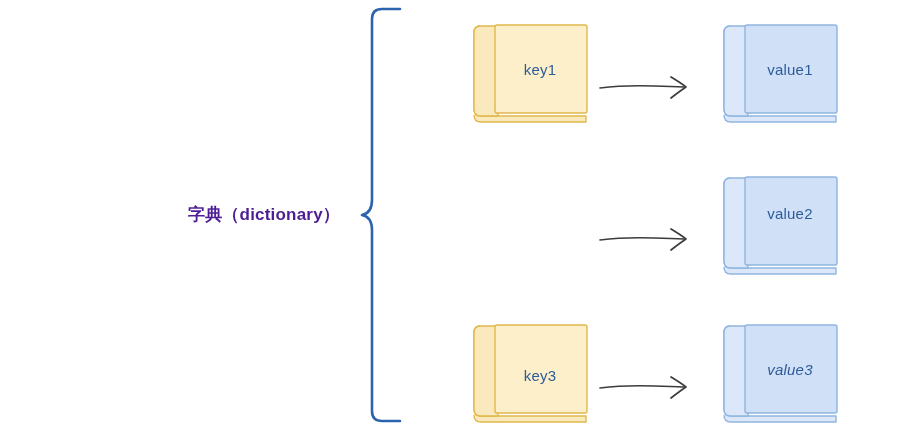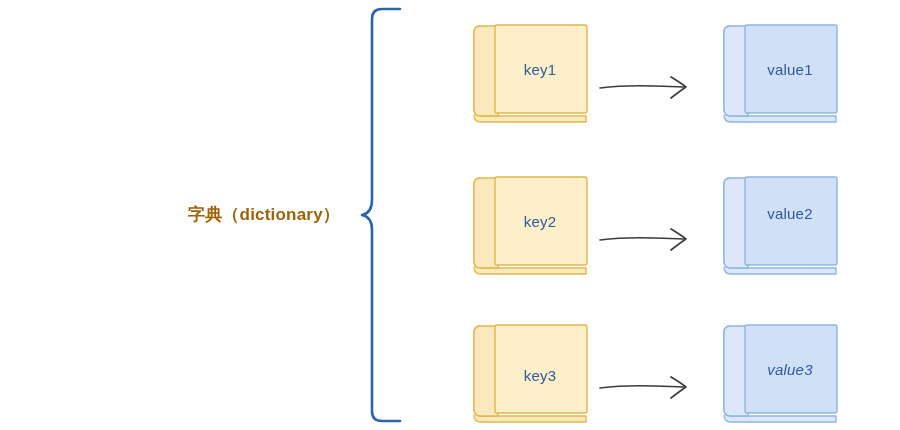--- a/index.html
+++ b/index.html
@@ -20,21 +20,21 @@
 
   
   .group-label {
     position: absolute;
     left: 140px;
     top: 203px;
     width: 200px;
     text-align: right;
     font-size: 17px;
     font-weight: bold;
-    color: #a16207;
+    color: #4c1d95;
     letter-spacing: 0.2px;
     white-space: nowrap;
   }
 
   
   .brace-svg {
     position: absolute;
     left: 358px;
     top: 0px;
     width: 50px;
@@ -132,28 +132,20 @@
         <path d="M 8 10 Q 2 10 2 17 L 2 93 Q 2 100 9 100 L 114 100 L 114 106 L 9 106 Q 2 106 2 99" fill="#DCE8FA" stroke="#8FB5E0" stroke-width="1.4" stroke-linejoin="round"></path>
         <path d="M 8 10 L 26 10 L 26 100 L 9 100 Q 2 100 2 93 L 2 17 Q 2 10 8 10 Z" fill="#DCE8FA" stroke="#8FB5E0" stroke-width="1.4" stroke-linejoin="round"></path>
         <rect x="23" y="9" width="92" height="88" rx="2" fill="#CFE0F7" stroke="#8FB5E0" stroke-width="1.4"></rect>
       </svg>
       <div class="book-label" style="top:9px;">value1</div>
     </div>
   </div>
 
   <div class="row" style="top:168px;">
 
-    <div class="book key-book">
-      <svg class="book-svg" viewBox="0 0 120 108">
-        <path d="M 8 10 Q 2 10 2 17 L 2 93 Q 2 100 9 100 L 114 100 L 114 106 L 9 106 Q 2 106 2 99" fill="#FAE9BC" stroke="#E0B84C" stroke-width="1.4" stroke-linejoin="round"></path>
-        <path d="M 8 10 L 26 10 L 26 100 L 9 100 Q 2 100 2 93 L 2 17 Q 2 10 8 10 Z" fill="#FAE9BC" stroke="#E0B84C" stroke-width="1.4" stroke-linejoin="round"></path>
-        <rect x="23" y="9" width="92" height="88" rx="2" fill="#FCEFC9" stroke="#E0B84C" stroke-width="1.4"></rect>
-      </svg>
-      <div class="book-label" style="top:9px;">key2</div>
-    </div>
 
     <svg class="arrow-svg" viewBox="0 0 100 40">
       <path d="M 6 22 Q 30 19 60 20 Q 78 20.5 90 21" fill="none" stroke="#3C3C3C" stroke-width="1.7" stroke-linecap="round"></path>
       <path d="M 77 11 Q 87 17 92 21 Q 86 25 77 32" fill="none" stroke="#3C3C3C" stroke-width="1.7" stroke-linecap="round" stroke-linejoin="round"></path>
     </svg>
 
     <div class="book value-book">
       <svg class="book-svg" viewBox="0 0 120 108">
         <path d="M 8 10 Q 2 10 2 17 L 2 93 Q 2 100 9 100 L 114 100 L 114 106 L 9 106 Q 2 106 2 99" fill="#DCE8FA" stroke="#8FB5E0" stroke-width="1.4" stroke-linejoin="round"></path>
         <path d="M 8 10 L 26 10 L 26 100 L 9 100 Q 2 100 2 93 L 2 17 Q 2 10 8 10 Z" fill="#DCE8FA" stroke="#8FB5E0" stroke-width="1.4" stroke-linejoin="round"></path>

